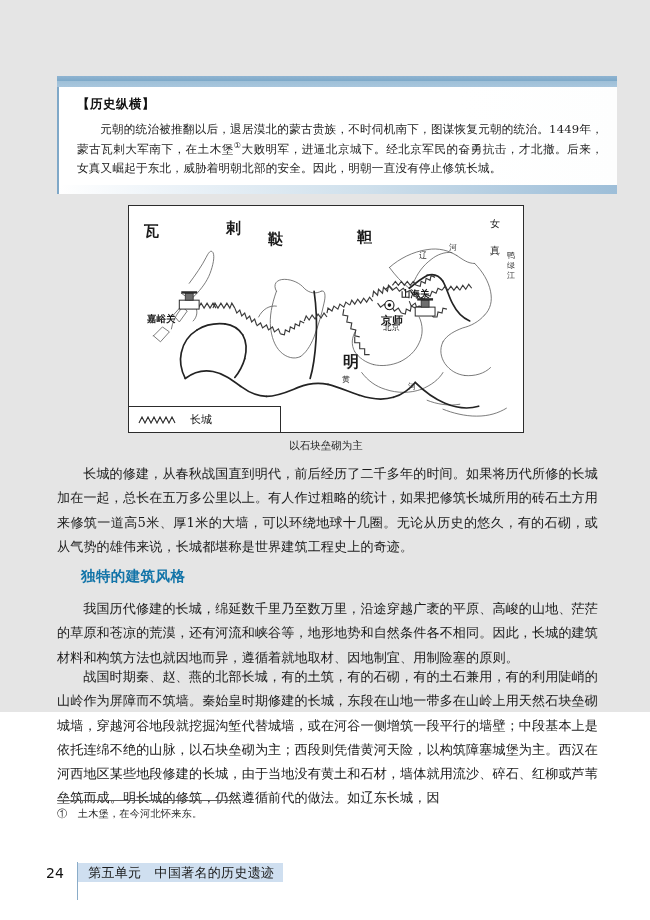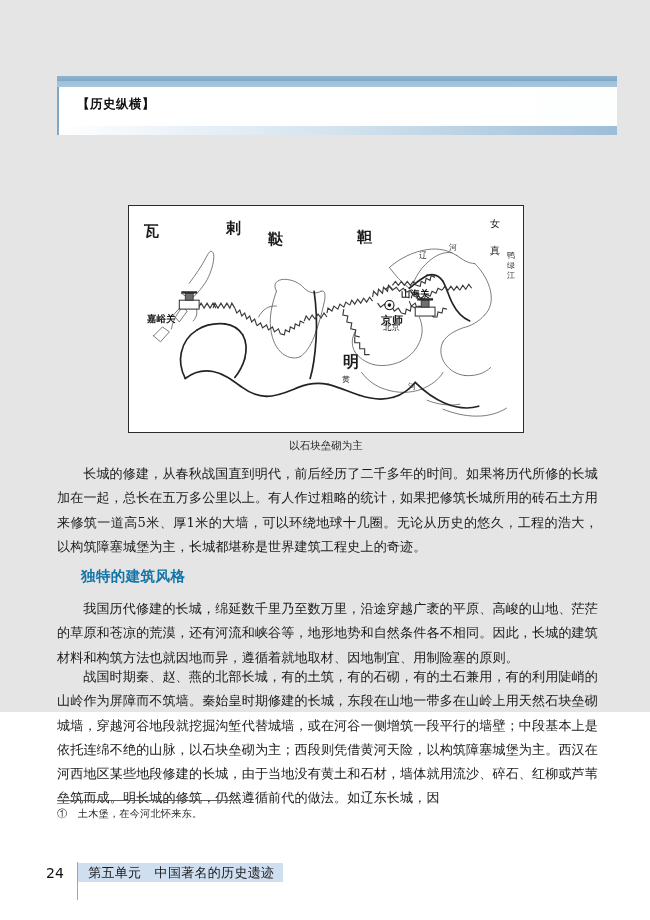--- a/index.html
+++ b/index.html
@@ -219,20 +219,21 @@
 </style>
 </head>
 <body>
 
 <div id="page">
 
   <div id="history-box">
     <div class="box-bar-top"></div>
     <div class="box-body">
       <div id="history-title">【历史纵横】</div>
+      <p id="history-text"><span>元朝的统治被推翻以后，退居漠北的蒙古贵族，不时伺机南下，图谋恢复元朝的统治。1449年，蒙古瓦剌大军南下，在土木堡</span><span class="sup">①</span><span>大败明军，进逼北京城下。经北京军民的奋勇抗击，才北撤。后来，女真又崛起于东北，威胁着明朝北部的安全。因此，明朝一直没有停止修筑长城。</span></p>
     </div>
     <div class="box-bar-bottom"></div>
   </div>
 
   <div id="figure">
     <div id="map-frame">
 
       <svg id="map-svg" viewBox="0 0 396 228">
         <g fill="none" stroke="#5a5a5a" stroke-width="0.8" stroke-linejoin="round" stroke-linecap="round">
 
@@ -355,25 +356,31 @@
       <div class="map-label lbl-cap" style="left:252px; top:107px;">京师</div>
       <div class="map-label lbl-cap2" style="left:254px; top:116px;">北京</div>
       <div class="map-label lbl-river" style="left:290px; top:44px;">辽</div>
       <div class="map-label lbl-river" style="left:320px; top:36px;">河</div>
       <div class="map-label lbl-river" style="left:378px; top:44px;">鸭</div>
       <div class="map-label lbl-river" style="left:378px; top:54px;">绿</div>
       <div class="map-label lbl-river" style="left:378px; top:64px;">江</div>
       <div class="map-label lbl-river" style="left:213px; top:168px;">黄</div>
       <div class="map-label lbl-river" style="left:279px; top:175px;">河</div>
 
+      <div id="legend-box">
+        <svg width="40" height="12" viewBox="0 0 40 12">
+          <path d="M1 9 l3 -6 l3 6 l3 -6 l3 6 l3 -6 l3 6 l3 -6 l3 6 l3 -6 l3 6 l3 -6 l3 6" fill="none" stroke="#2b2b2b" stroke-width="1.1"></path>
+        </svg>
+        <span id="legend-label">长城</span>
+      </div>
     </div>
     <div id="fig-caption">以石块垒砌为主</div>
   </div>
 
-  <p class="body-p" id="para-1">长城的修建，从春秋战国直到明代，前后经历了二千多年的时间。如果将历代所修的长城加在一起，总长在五万多公里以上。有人作过粗略的统计，如果把修筑长城所用的砖石土方用来修筑一道高5米、厚1米的大墙，可以环绕地球十几圈。无论从历史的悠久，工程的浩大，以构筑障塞城堡为主，长城都堪称是世界建筑工程史上的奇迹。</p>
+  <p class="body-p" id="para-1">长城的修建，从春秋战国直到明代，前后经历了二千多年的时间。如果将历代所修的长城加在一起，总长在五万多公里以上。有人作过粗略的统计，如果把修筑长城所用的砖石土方用来修筑一道高5米、厚1米的大墙，可以环绕地球十几圈。无论从历史的悠久，有的石砌，或从气势的雄伟来说，长城都堪称是世界建筑工程史上的奇迹。</p>
 
   <div id="section-heading">独特的建筑风格</div>
 
   <p class="body-p" id="para-2">我国历代修建的长城，绵延数千里乃至数万里，沿途穿越广袤的平原、高峻的山地、茫茫的草原和苍凉的荒漠，还有河流和峡谷等，地形地势和自然条件各不相同。因此，长城的建筑材料和构筑方法也就因地而异，遵循着就地取材、因地制宜、用制险塞的原则。</p>
 
   <p class="body-p" id="para-3">战国时期秦、赵、燕的北部长城，有的土筑，有的石砌，有的土石兼用，有的利用陡峭的山岭作为屏障而不筑墙。秦始皇时期修建的长城，东段在山地一带多在山岭上用天然石块垒砌城墙，穿越河谷地段就挖掘沟堑代替城墙，或在河谷一侧增筑一段平行的墙壁；中段基本上是依托连绵不绝的山脉，以石块垒砌为主；西段则凭借黄河天险，以构筑障塞城堡为主。西汉在河西地区某些地段修建的长城，由于当地没有黄土和石材，墙体就用流沙、碎石、红柳或芦苇垒筑而成。明长城的修筑，仍然遵循前代的做法。如辽东长城，因</p>
 
   <div id="footnote-rule"></div>
   <div id="footnote">①　土木堡，在今河北怀来东。</div>
 

